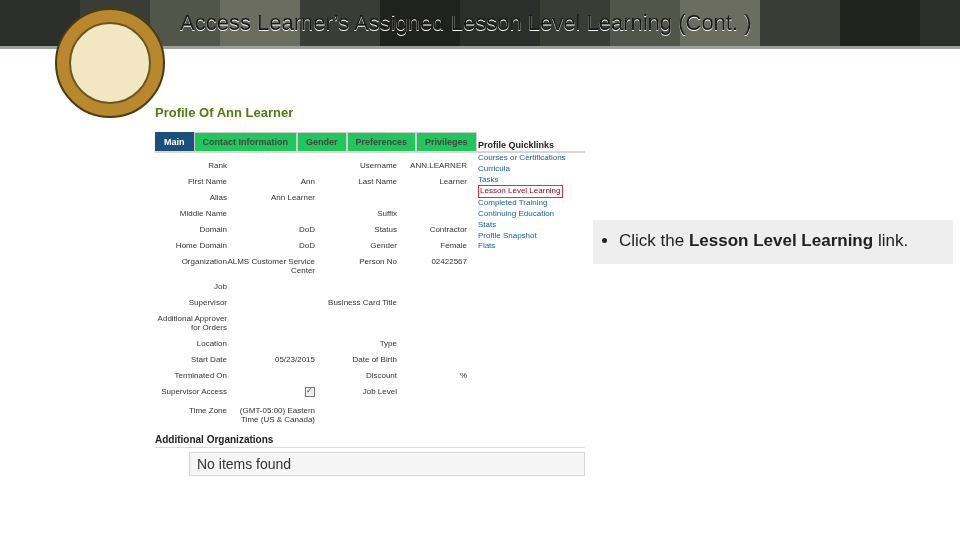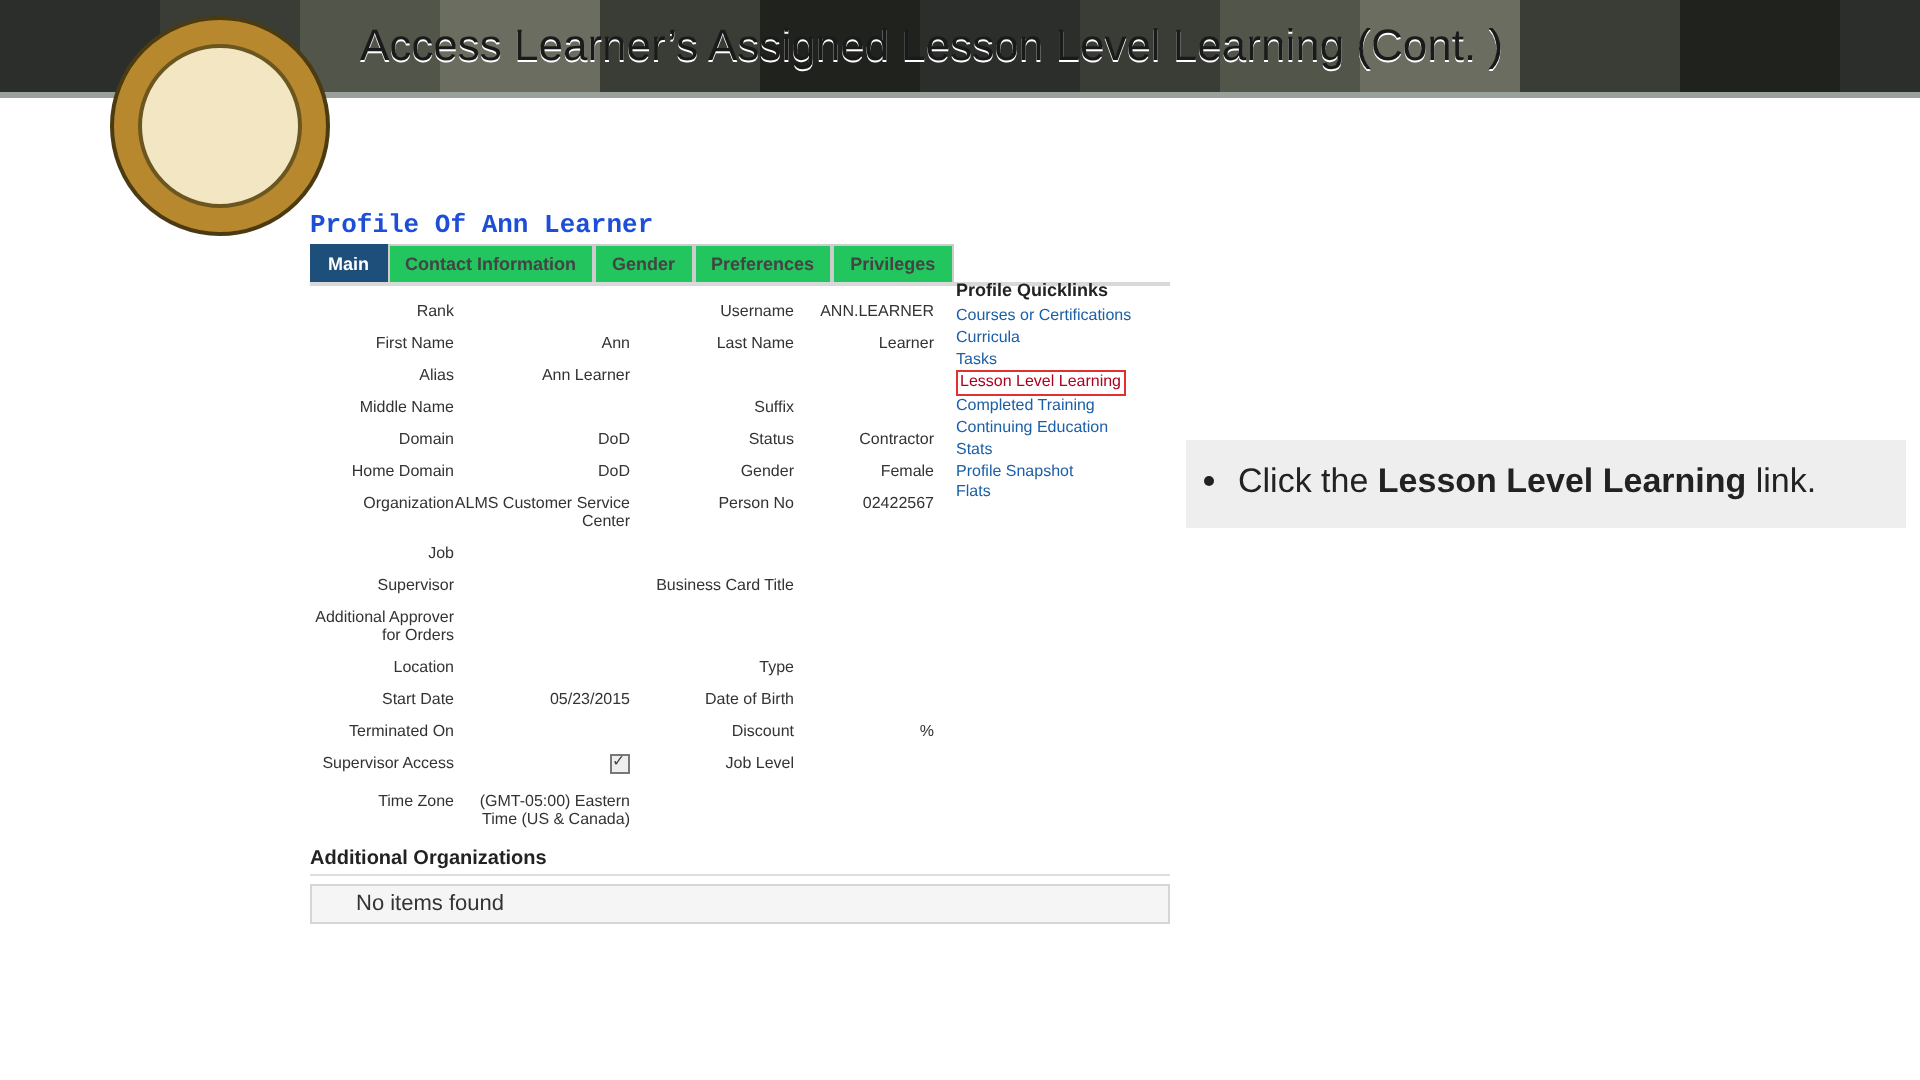--- a/index.html
+++ b/index.html
@@ -80,25 +80,25 @@
   .panel {
     position: absolute;
     left: 155px;
     top: 105px;
     width: 430px;
     font-size: 9px;
     color: #333;
   }
 
   .profile-title {
-    font-family: Liberation Mono, monospace;
+    font-family: Liberation Sans, sans-serif;
     font-size: 13px;
     font-weight: 700;
-    color: #1d4ed8;
-    margin-bottom: 2px;
+    color: #4d7c0f;
+    margin-bottom: 12px;
   }
 
   .tabs {
     display: flex;
     align-items: flex-end;
     border-bottom: 2px solid #d9d9d9;
     margin-bottom: 8px;
   }
   .tab {
     padding: 4px 8px;
@@ -130,23 +130,24 @@
     margin-top: 10px;
     font-weight: 700;
     font-size: 10px;
     color: #222;
     border-bottom: 1px solid #ddd;
     padding-bottom: 2px;
   }
   .no-items {
     margin-top: 4px;
     border: 1px solid #d6d6d6;
-    padding: 3px 22px;
-    font-size: 11px;
+    padding: 3px 7px;
+    font-size: 14px;
     background: #f5f5f5;
+    margin-left: 34px;
   }
 
   
   .quicklinks {
     position: absolute;
     left: 478px;
     top: 140px;
     width: 95px;
     font-size: 8px;
   }

